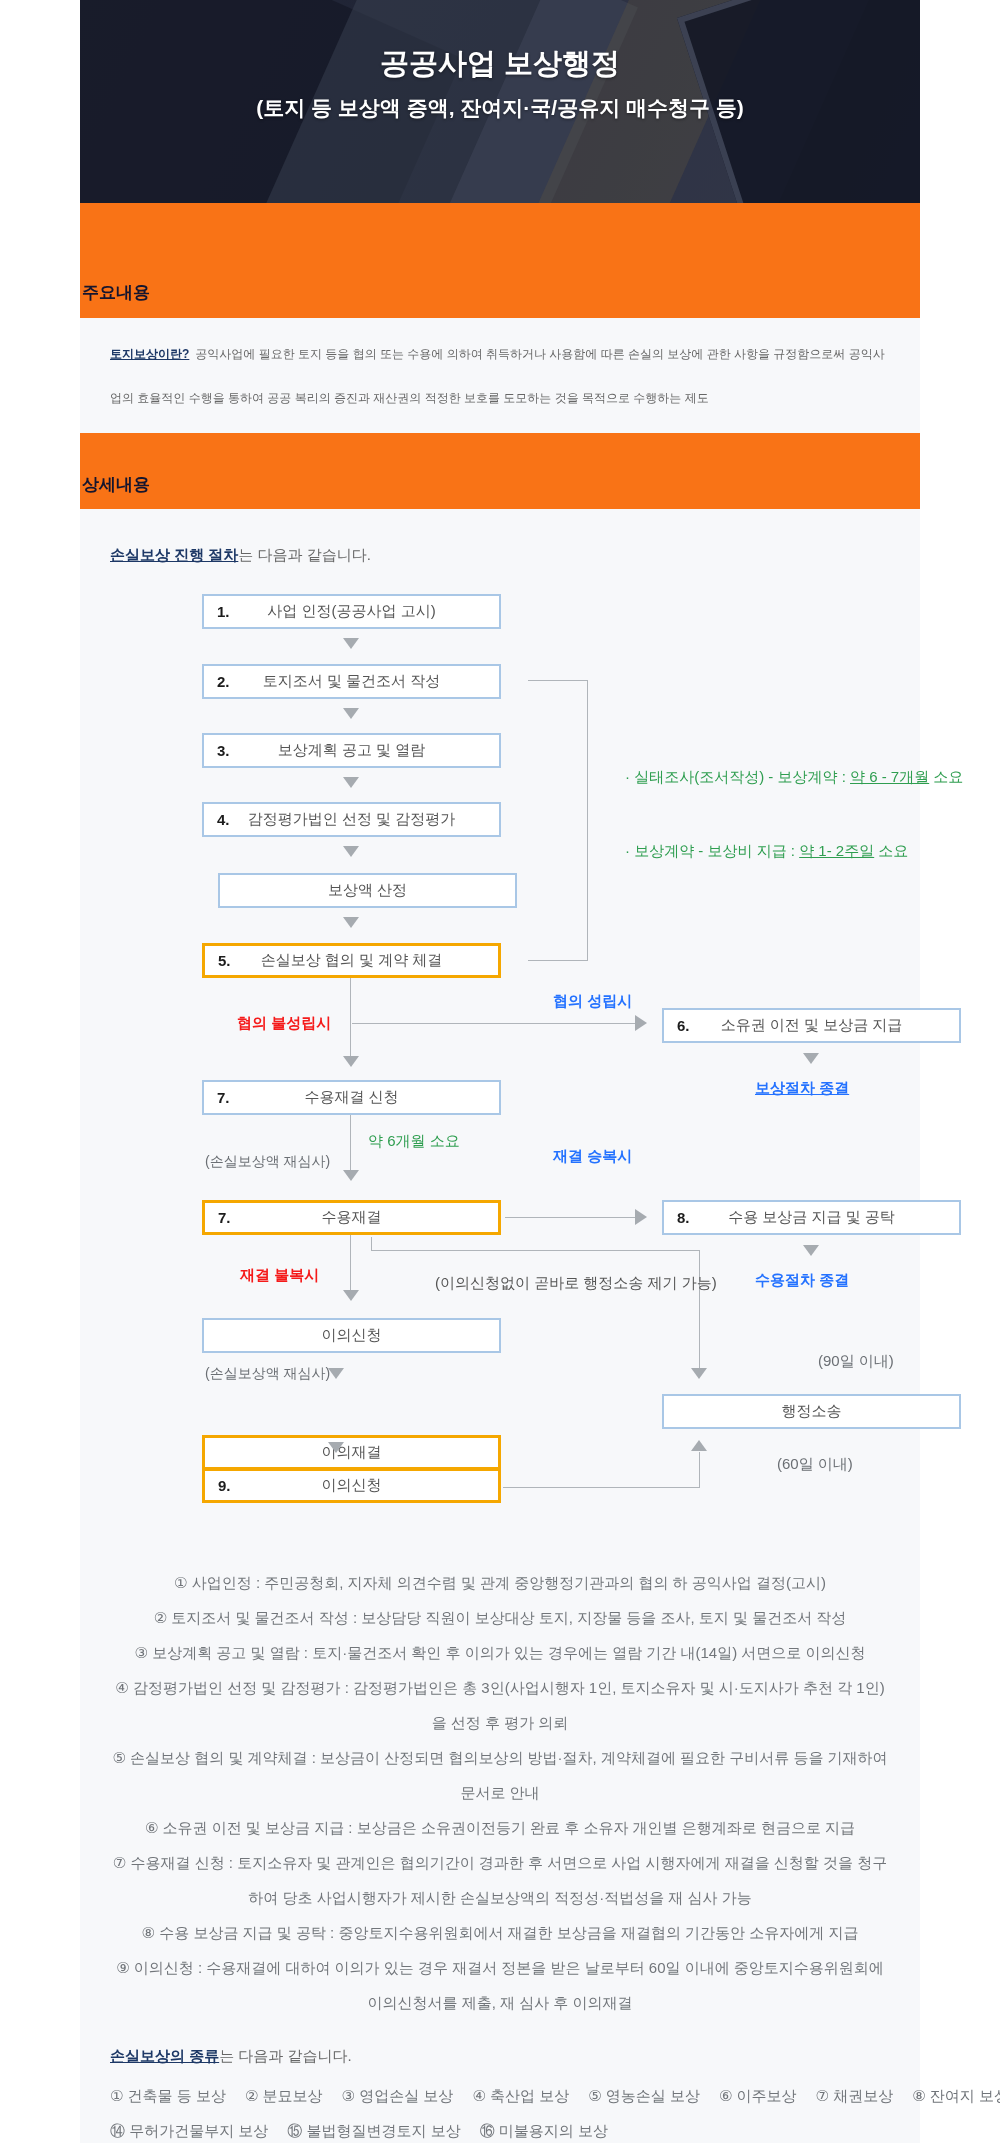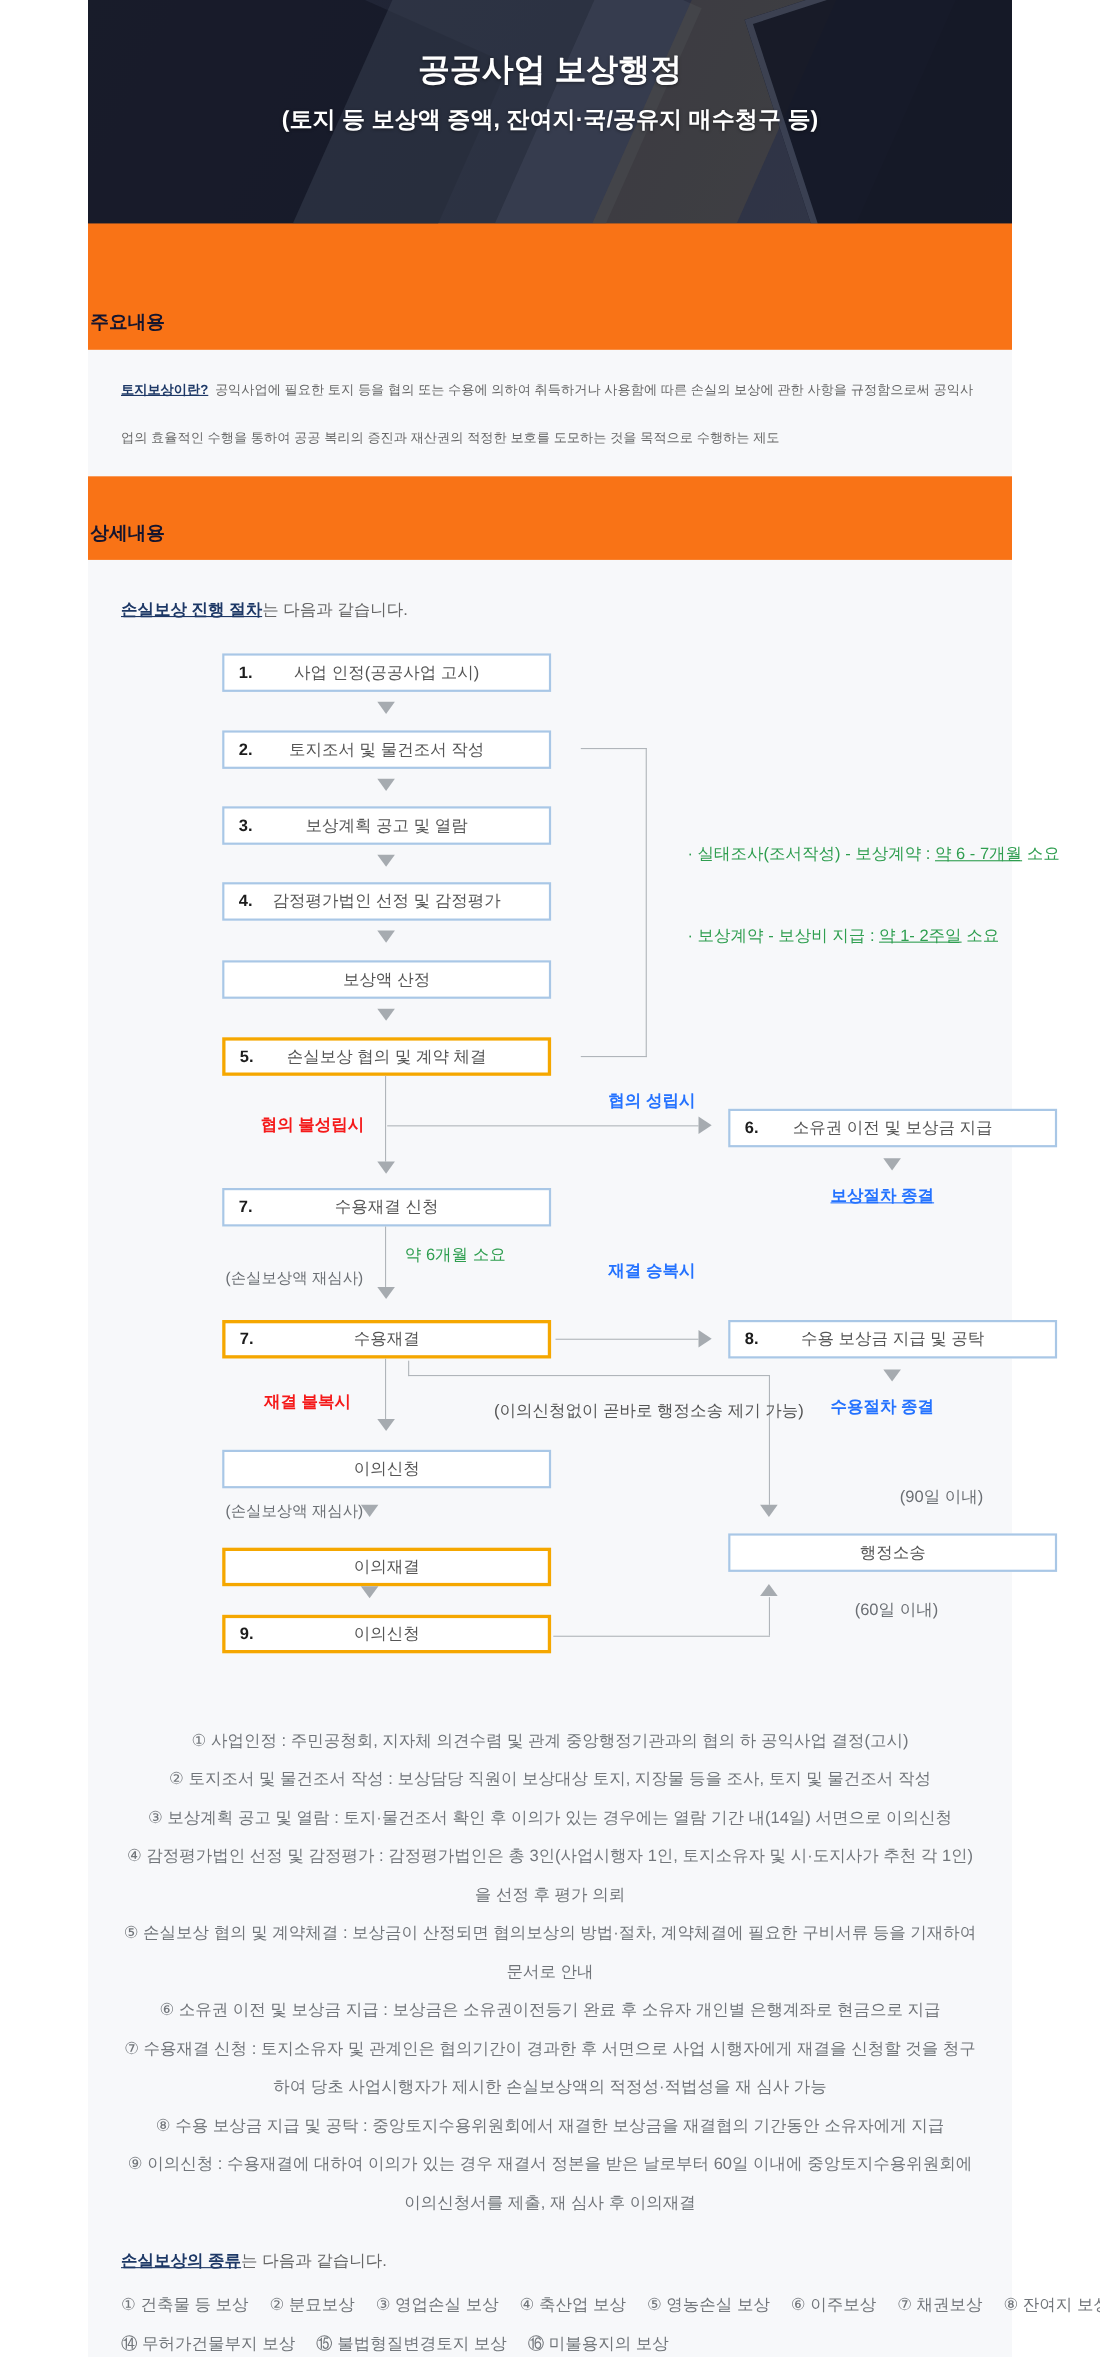--- a/index.html
+++ b/index.html
@@ -101,21 +101,21 @@
         <span>보상계획 공고 및 열람</span>
       </div>
       <div class="tri tri-d" style="left:263px; top:212px;"></div>
 
       <div class="fbox" style="left:122px; top:237px;">
         <span class="num">4.</span>
         <span>감정평가법인 선정 및 감정평가</span>
       </div>
       <div class="tri tri-d" style="left:263px; top:281px;"></div>
 
-      <div class="fbox" style="left:122px; top:308px;">
+      <div class="fbox" style="left:138px; top:308px;">
         <span>보상액 산정</span>
       </div>
       <div class="tri tri-d" style="left:263px; top:352px;"></div>
 
       <div class="fbox orange" style="left:122px; top:378px;">
         <span class="num">5.</span>
         <span>손실보상 협의 및 계약 체결</span>
       </div>
 
       <div class="hline" style="left:448px; top:115px; width:60px;"></div>
@@ -166,30 +166,30 @@
       <div class="tri tri-d" style="left:723px; top:680px;"></div>
       <div class="lbl blue" style="left:675px; top:707px;">수용절차 종결</div>
 
       <div class="vline" style="left:270px; top:670px; height:55px;"></div>
       <div class="tri tri-d" style="left:263px; top:725px;"></div>
       <div class="lbl red" style="left:160px; top:702px;">재결 불복시</div>
       <div class="vline" style="left:291px; top:672px; height:14px;"></div>
       <div class="hline" style="left:291px; top:685px; width:329px;"></div>
       <div class="vline" style="left:619px; top:685px; height:118px;"></div>
       <div class="tri tri-d" style="left:611px; top:803px;"></div>
-      <div class="lbl gray" style="left:355px; top:710px; color:#555;margin-left:14px;">(이의신청없이 곧바로 행정소송 제기 가능)</div>
+      <div class="lbl gray" style="left:355px; top:710px; color:#555;">(이의신청없이 곧바로 행정소송 제기 가능)</div>
       <div class="lbl gray" style="left:738px; top:788px;">(90일 이내)</div>
 
       <div class="fbox" style="left:122px; top:753px;">
         <span>이의신청</span>
       </div>
       <div class="lbl gray" style="left:125px; top:800px; font-size:14px;">(손실보상액 재심사)</div>
       <div class="tri tri-d" style="left:248px; top:803px;"></div>
 
-      <div class="fbox orange" style="left:122px; top:842px;align-items:center;">
+      <div class="fbox orange" style="left:122px; top:870px;align-items:center;">
         <span>이의재결</span>
       </div>
       <div class="tri tri-d" style="left:248px; top:877px;"></div>
 
       <div class="fbox orange" style="left:122px; top:903px;">
         <span class="num">9.</span>
         <span>이의신청</span>
       </div>
 
       <div class="fbox" style="left:582px; top:829px;">

